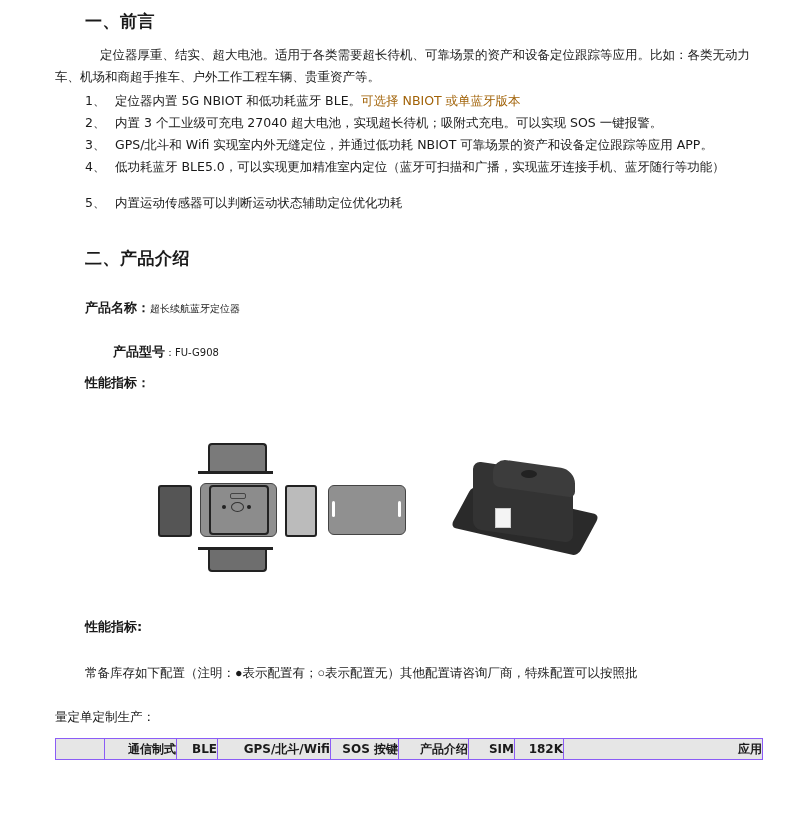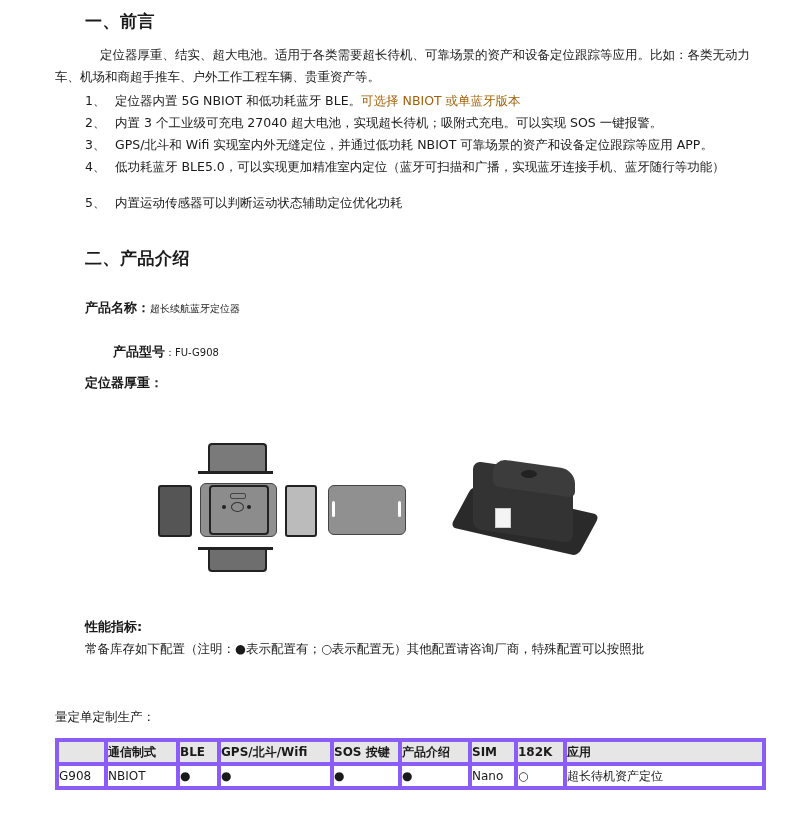--- a/index.html
+++ b/index.html
@@ -9,22 +9,22 @@
   .h1 { font-size: 17px; font-weight: bold; letter-spacing: 0.5px; }
   .p { font-size: 12.5px; line-height: 22px; white-space: nowrap; }
   .list-item { position: absolute; left: 85px; font-size: 12.5px; white-space: nowrap; }
   .list-item .num { display: inline-block; width: 30px; }
   .red { color: #a16207; }
   .label-b { font-weight: bold; font-size: 13px; text-align: right; }
   .val { font-size: 10px; }
 
   table.spec { position: absolute; left: 55px; top: 738px; border-collapse: collapse;
                font-size: 12px; table-layout: fixed; }
-  table.spec td, table.spec th { border: 4px solid #8b5cf6; height: 20px; padding: 0;
-               text-align: left; white-space: nowrap; }
+  table.spec td, table.spec th { border: 1px solid #8b5cf6; height: 20px; padding: 0;
+               text-align: right; white-space: nowrap; }
   table.spec th { background: #e6e6e6; font-weight: bold; }
 
   
   .drawing { position: absolute; }
   .grey-body { background: #8c8c8c; border: 2px solid #222; border-radius: 4px; }
   .grey-plate { background: #909090; border: 1px solid #444; border-radius: 6px; }
 </style>
 </head>
 <body>
 
@@ -52,21 +52,21 @@
 <div class="abs h1" style="left:85px; top:247px;">二、产品介绍</div>
 
 <div class="abs" style="left:85px; top:297px;">
   <span class="label-b">产品名称：</span><span class="val">超长续航蓝牙定位器</span>
 </div>
 
 <div class="abs" style="left:85px; top:341px;margin-left:28px;">
   <span class="label-b">产品型号</span><span class="val">：</span><span class="val">FU-G908</span>
 </div>
 
-<div class="abs label-b" style="left:85px; top:374px;">定位器厚重：</div>
+<div class="abs label-b" style="left:85px; top:374px;">性能指标：</div>
 
 <div class="drawing" style="left:158px; top:440px; width:250px; height:130px;">
 
   <div class="abs" style="left:50px; top:3px; width:55px; height:28px; background:#7a7a7a; border:2px solid #222; border-bottom:none; border-radius:4px 4px 0 0;"></div>
   <div class="abs" style="left:40px; top:31px; width:75px; height:3px; background:#222;"></div>
 
   <div class="abs" style="left:0px; top:45px; width:30px; height:48px; background:#555; border:2px solid #222; border-radius:3px;"></div>
 
   <div class="abs grey-plate" style="left:42px; top:43px; width:75px; height:52px;"></div>
   <div class="abs grey-body" style="left:51px; top:45px; width:56px; height:46px;"></div>
@@ -88,21 +88,21 @@
 
 <div class="drawing" style="left:455px; top:460px; width:145px; height:95px;">
   <div class="abs" style="left:0px; top:40px; width:140px; height:42px; background:#2a2a2a; transform:skewX(-18deg) rotate(12deg); border-radius:6px;"></div>
   <div class="abs" style="left:18px; top:8px; width:100px; height:68px; background:#333; border-radius:8px; transform:skewY(8deg);"></div>
   <div class="abs" style="left:38px; top:4px; width:82px; height:28px; background:#3c3c3c; border-radius:14px 14px 6px 6px; transform:skewY(8deg);"></div>
   <div class="abs" style="left:66px; top:10px; width:16px; height:8px; background:#222; border-radius:50%;"></div>
   <div class="abs" style="left:40px; top:48px; width:14px; height:18px; background:#f4f4f4; border:1px solid #ccc;"></div>
 </div>
 
 <div class="abs label-b" style="left:85px; top:618px;">性能指标:</div>
-<div class="abs p" style="left:85px; top:638px;">常备库存如下配置（注明：●表示配置有；○表示配置无）其他配置请咨询厂商，特殊配置可以按照批</div>
+<div class="abs p" style="left:85px; top:662px;font-family:Liberation Serif, serif;">常备库存如下配置（注明：●表示配置有；○表示配置无）其他配置请咨询厂商，特殊配置可以按照批</div>
 <div class="abs p" style="left:55px; top:706px;">量定单定制生产：</div>
 
 <table class="spec">
   <colgroup>
     <col style="width:49px">
       <col style="width:72px">
       <col style="width:41px">
       <col style="width:113px">
     <col style="width:68px">
       <col style="width:70px">
@@ -115,25 +115,14 @@
     <th></th>
     <th>通信制式</th>
     <th>BLE</th>
     <th>GPS/北斗/Wifi</th>
     <th>SOS 按键</th>
     <th>产品介绍</th>
     <th>SIM</th>
     <th>182K</th>
     <th>应用</th>
   </tr>
-  <tr>
-    <td>G908</td>
-    <td>NBIOT</td>
-    <td>●</td>
-    <td>●</td>
-    <td>●</td>
-    <td>●</td>
-    <td>Nano</td>
-    <td>○</td>
-    <td>超长待机资产定位</td>
-  </tr>
 </tbody>
   </table>
 
 </body></html>

